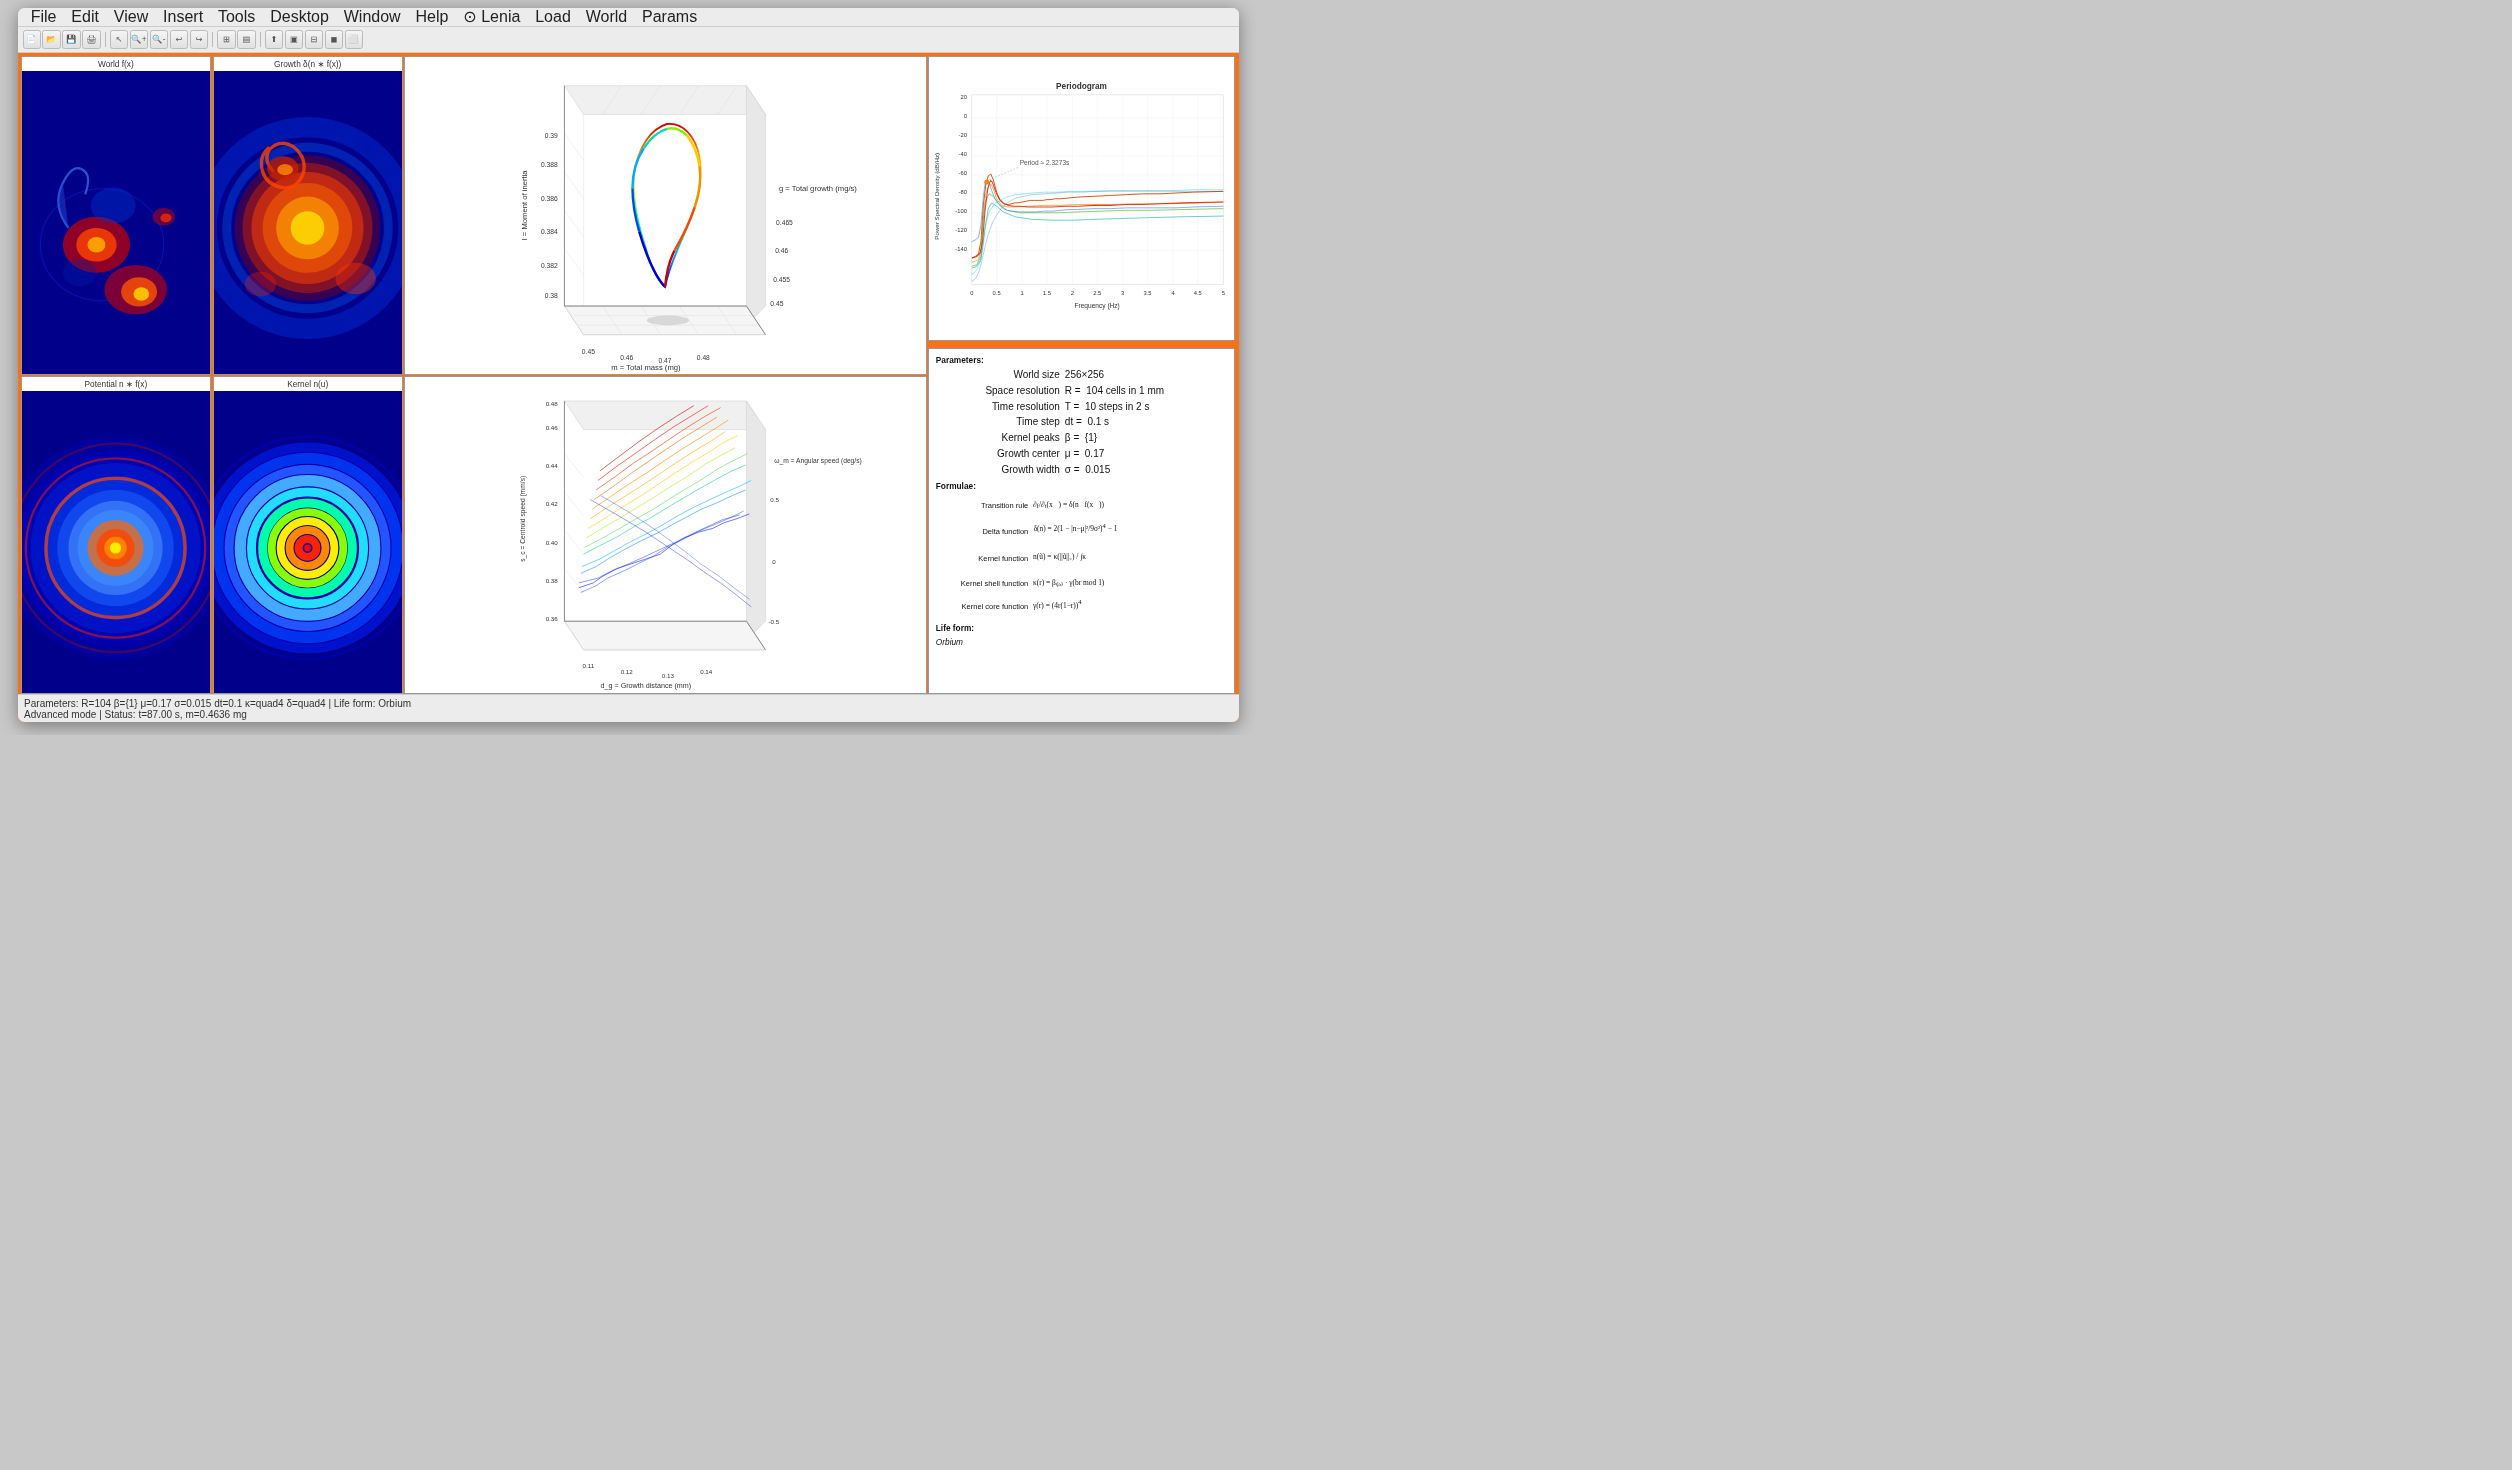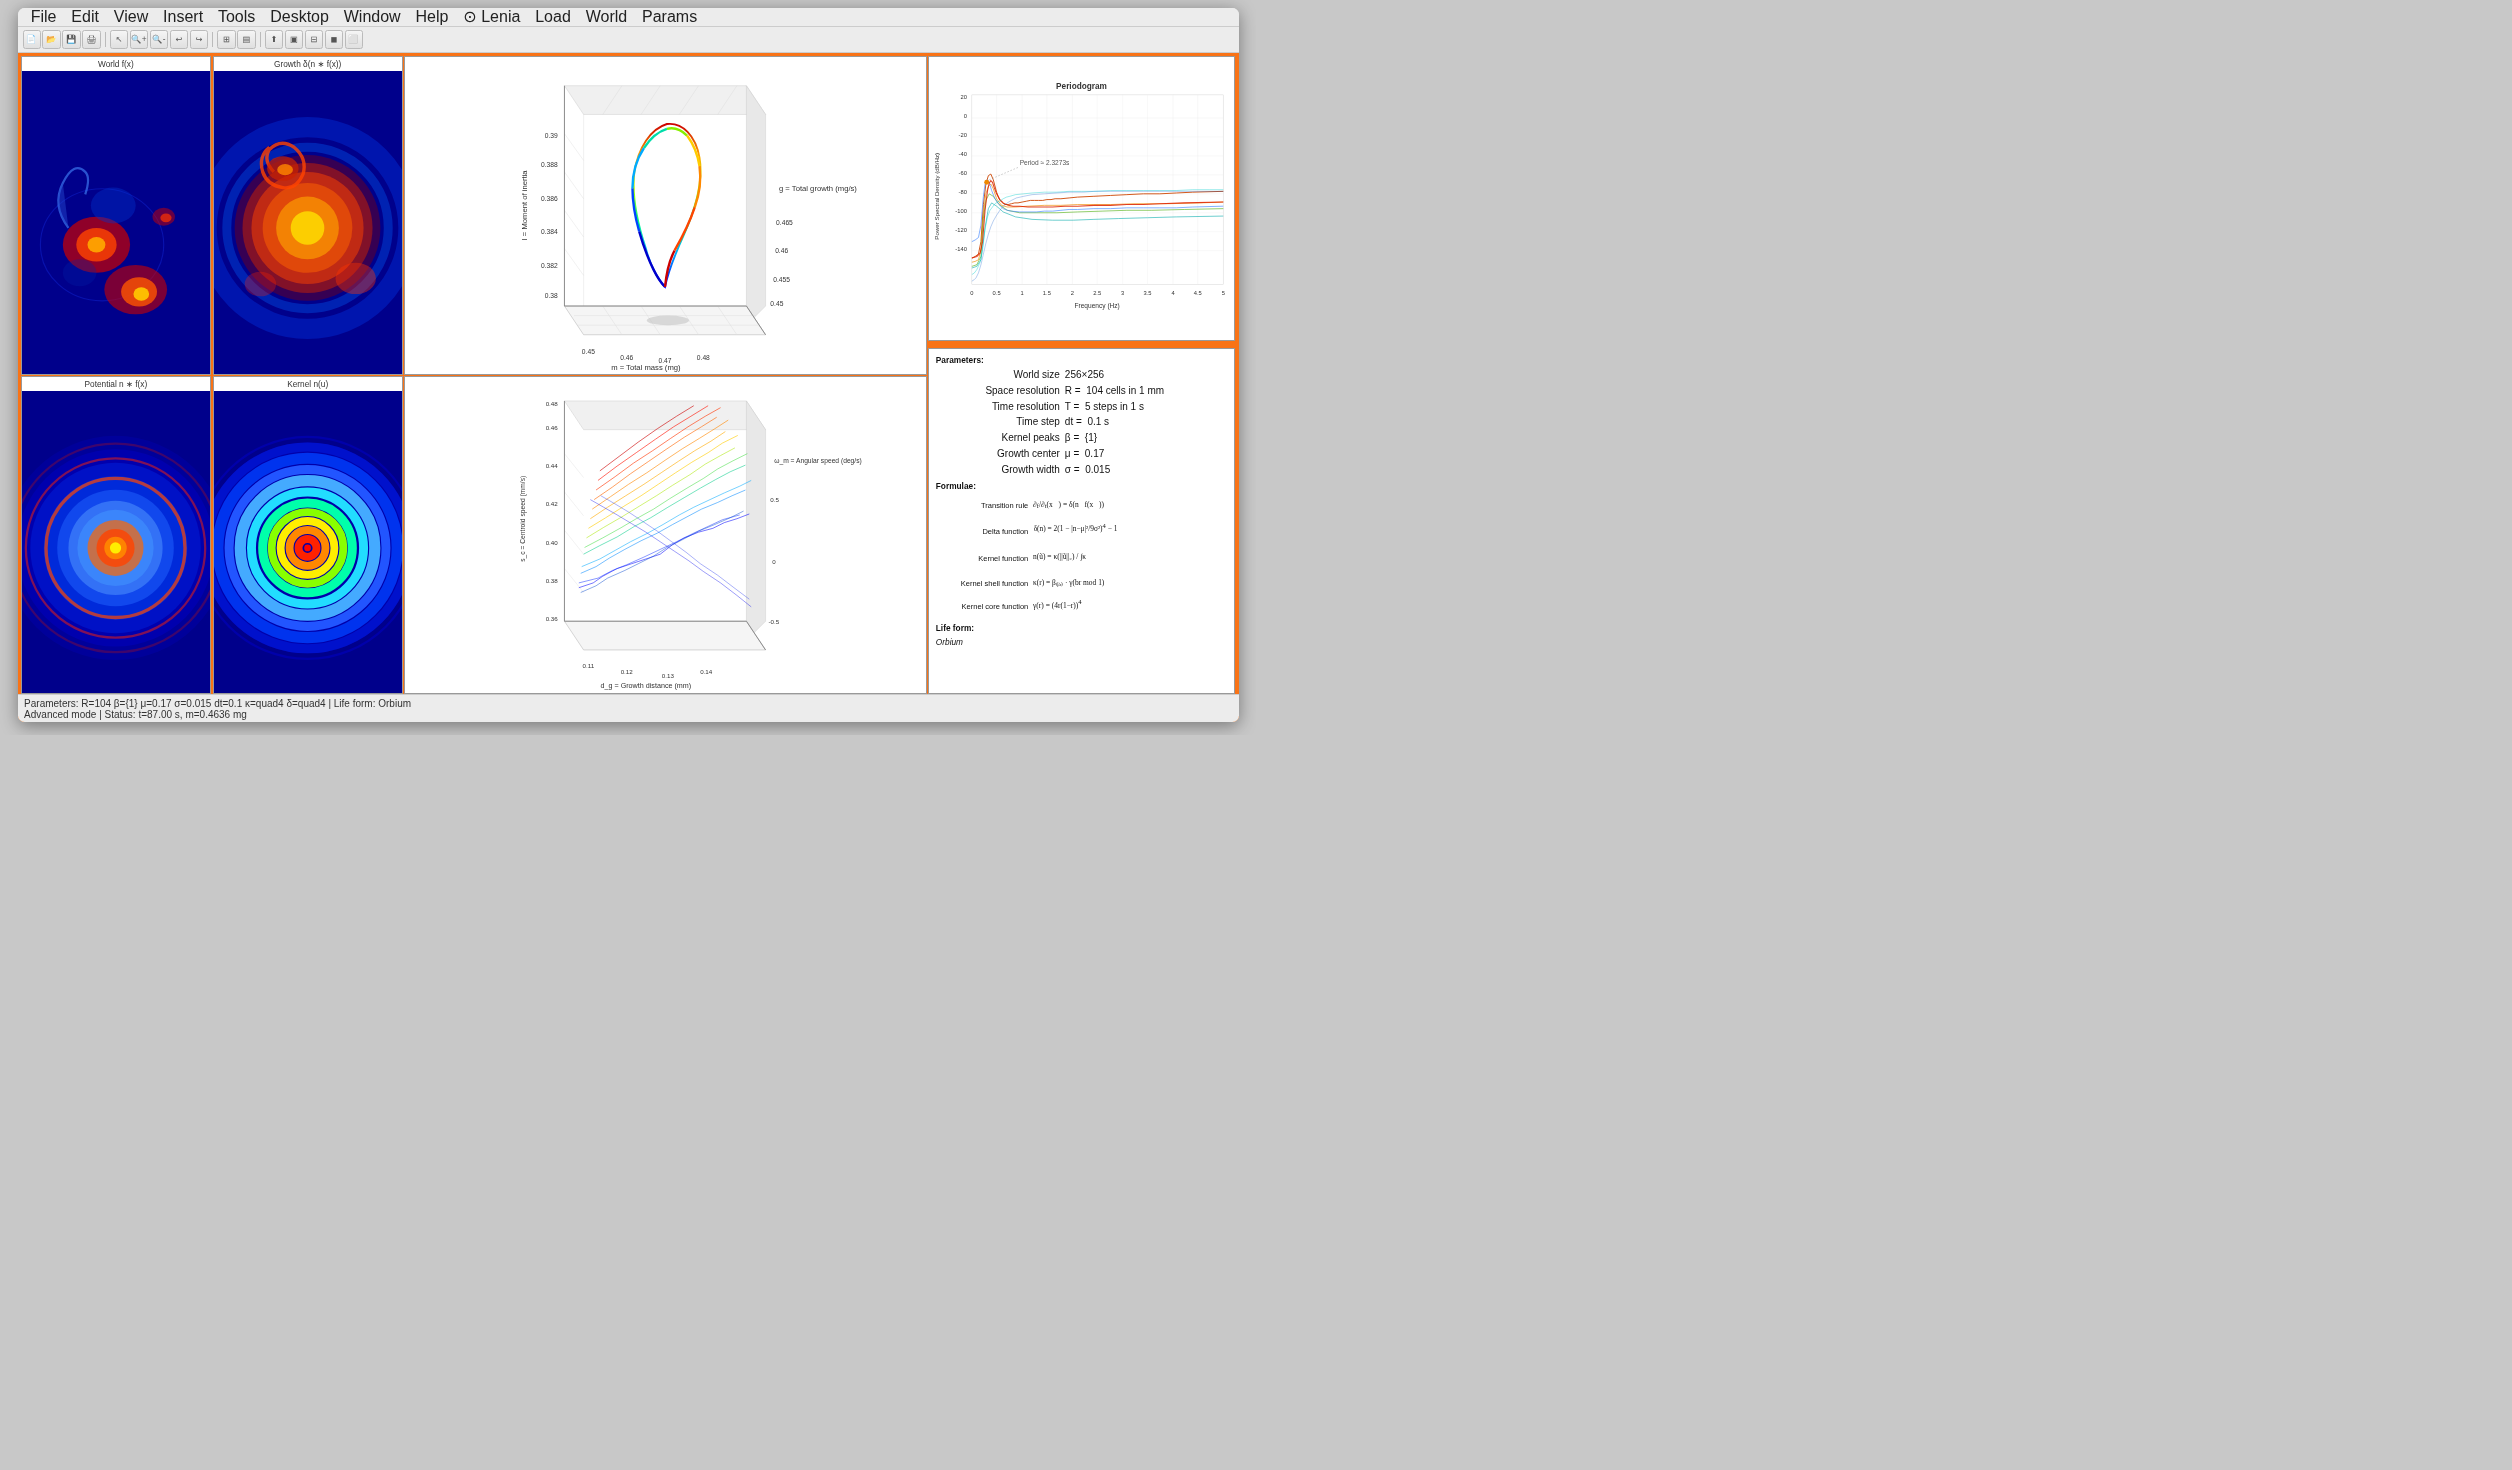--- a/index.html
+++ b/index.html
@@ -599,21 +599,21 @@
                   <tr>
                 <td style="text-align:right; padding-right:3.3px;">World size</td>
                 <td>256×256</td>
               </tr>
               <tr>
                 <td style="text-align:right; padding-right:3.3px;">Space resolution</td>
                 <td><span>R =</span> &nbsp;<span>104 cells in 1 mm</span></td>
               </tr>
               <tr>
                 <td style="text-align:right; padding-right:3.3px;">Time resolution</td>
-                <td><span>T =</span> &nbsp;<span>5 steps in 1 s</span></td>
+                <td><span>T =</span> &nbsp;<span>10 steps in 2 s</span></td>
               </tr>
               <tr>
                 <td style="text-align:right; padding-right:3.3px;">Time step</td>
                 <td><span>dt =</span> &nbsp;<span>0.1 s</span></td>
               </tr>
               <tr>
                 <td style="text-align:right; padding-right:3.3px;">Kernel peaks</td>
                 <td><span>β =</span> &nbsp;<span>{1}</span></td>
               </tr>
               <tr>

